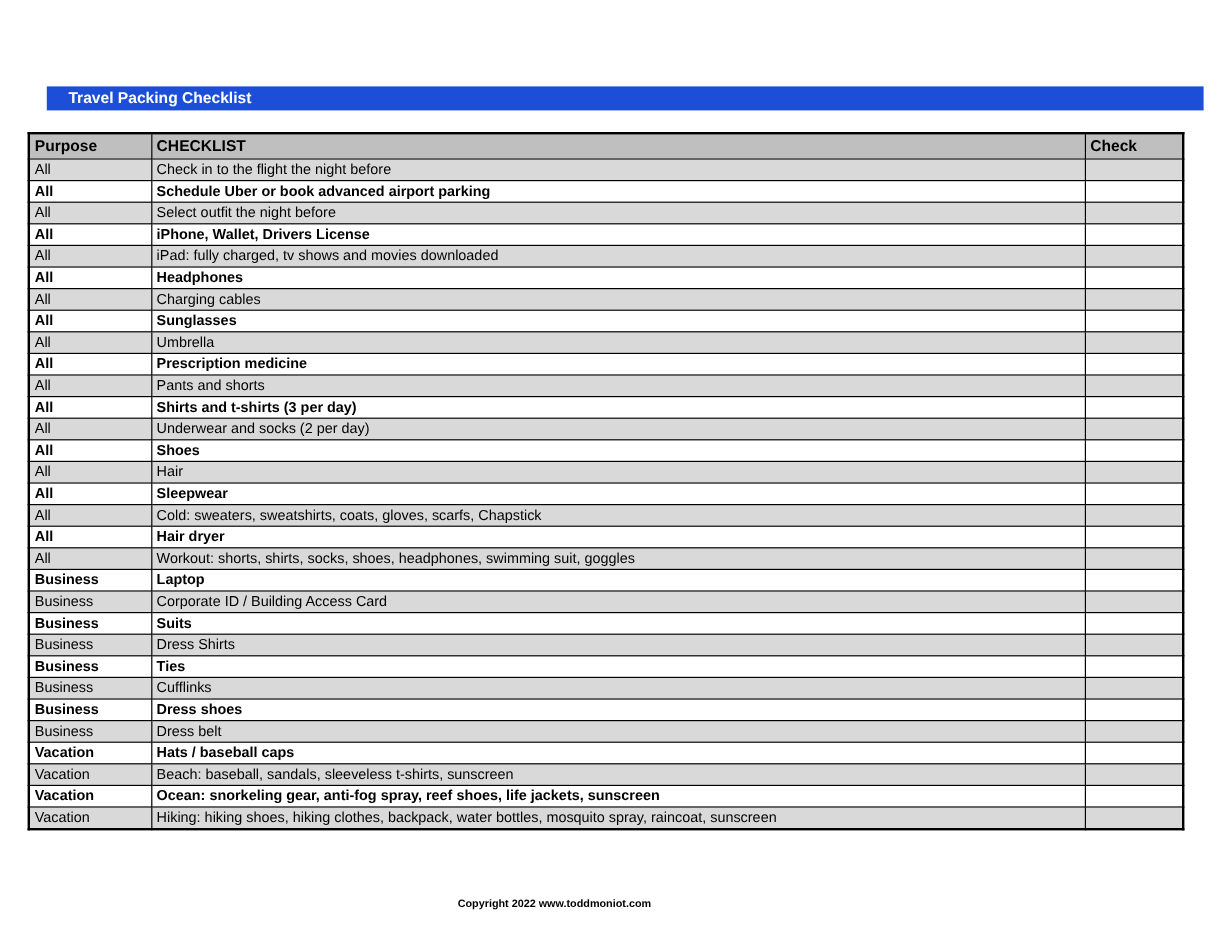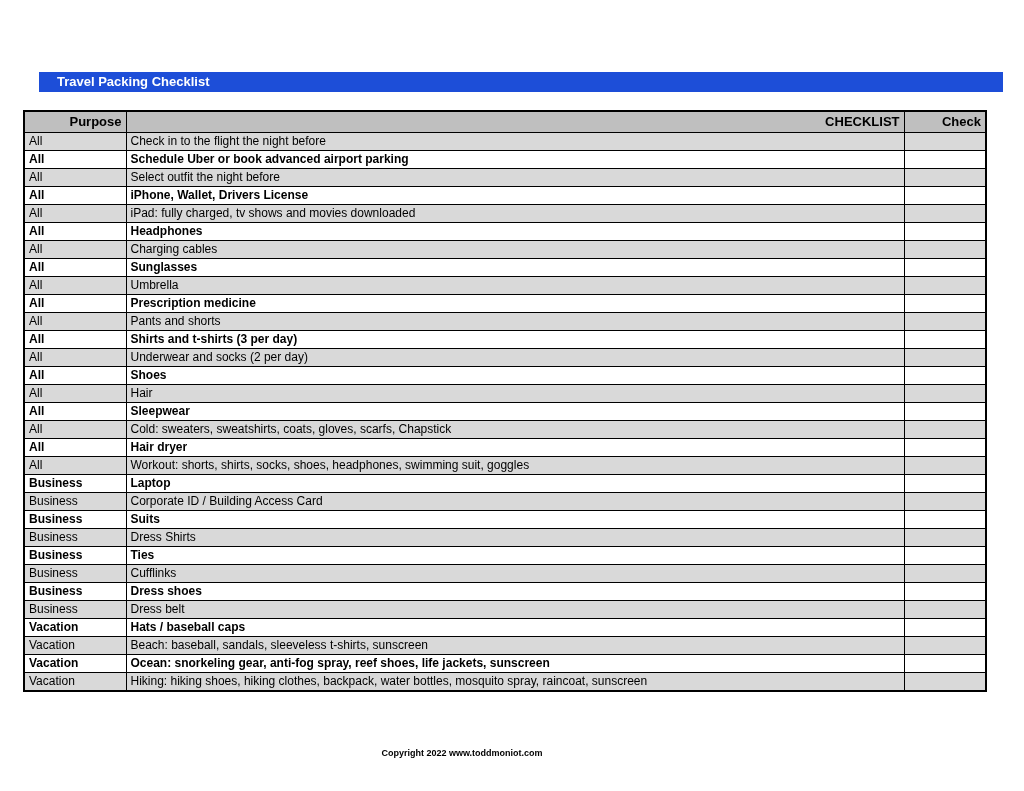--- a/index.html
+++ b/index.html
@@ -35,21 +35,21 @@
   }
   col.col-purpose { width: 102px; }
   col.col-check   { width: 82px; }
 
   .checklist th {
     background: #bfbfbf;
     border: 1px solid #000000;
     font-weight: bold;
     font-size: 13px;
     height: 21px;
-    text-align: right;
+    text-align: left;
     padding: 0 4px;
     overflow: hidden;
     white-space: nowrap;
   }
   .checklist td {
     border: 1px solid #000000;
     font-size: 12px;
     height: 17.6px;
     line-height: 17px;
     padding: 0 4px;

